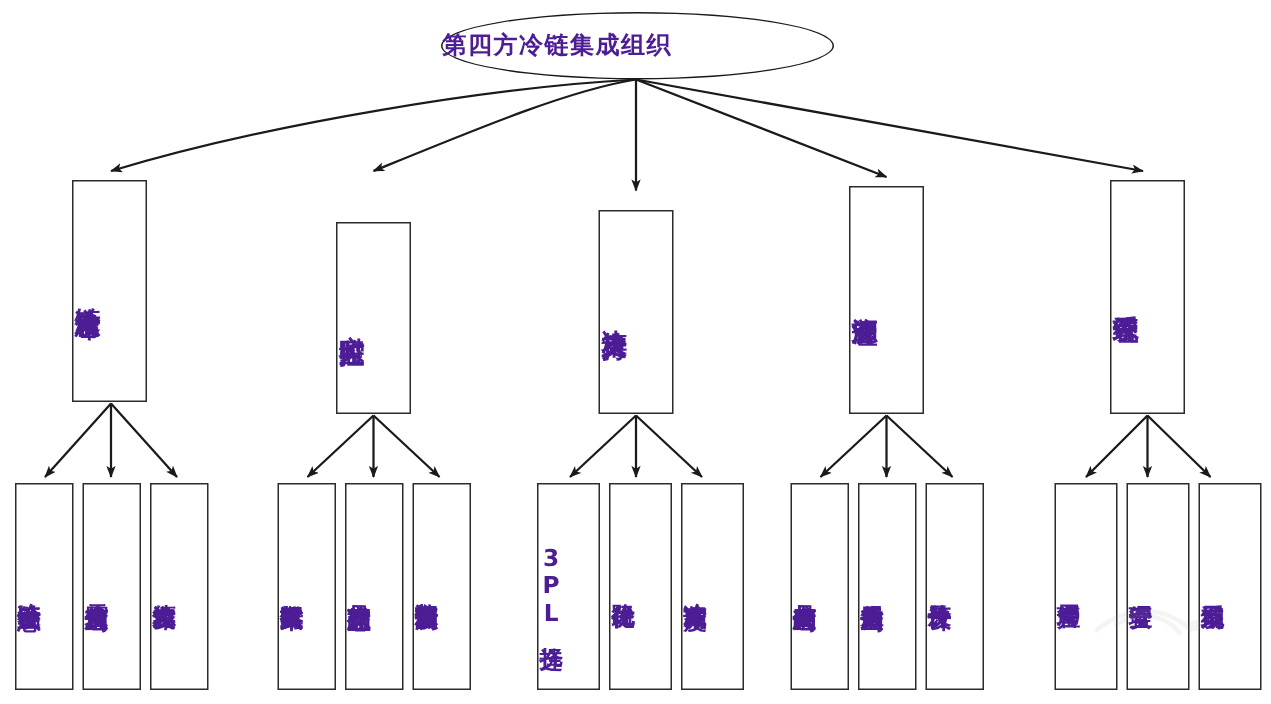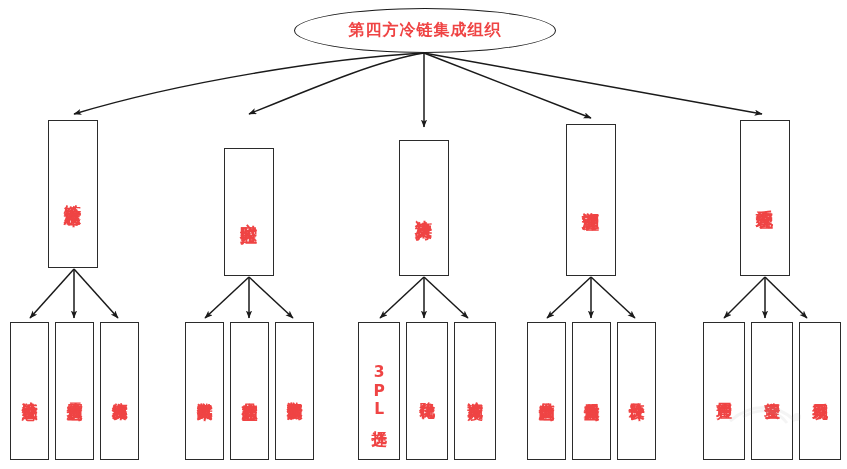--- a/index.html
+++ b/index.html
@@ -1,21 +1,21 @@
 <!DOCTYPE html>
 <html><head>
 <meta charset="utf-8">
 <style>
   html,body{margin:0;padding:0;background:#ffffff;}
   body{font-family:"DejaVu Sans","Liberation Sans",sans-serif;}
   #stage{position:relative;width:847px;height:469px;background:#ffffff;overflow:hidden;}
   #edges{position:absolute;left:0;top:0;width:847px;height:469px;}
 
   .node{position:absolute;box-sizing:border-box;background:#ffffff;
-        display:flex;align-items:center;justify-content:center;color:#ef4444;}
+        display:flex;align-items:center;justify-content:flex-start;color:#4c1d95;}
 
   .root{border:1.6px solid #1a1a1a;border-radius:50%/50%;
         font-size:16px;font-weight:700;letter-spacing:1px;white-space:nowrap;}
 
   .lvl2{border:1.7px solid #2b2b2b;font-size:17px;font-weight:700;line-height:1.06;}
   .lvl3{border:1.7px solid #2b2b2b;font-size:15.5px;font-weight:700;line-height:1.06;}
 
   .vtext{writing-mode:vertical-rl;text-orientation:upright;
          display:block;letter-spacing:1px;white-space:nowrap;}
   .lvl3 .vtext{letter-spacing:0.5px;}

